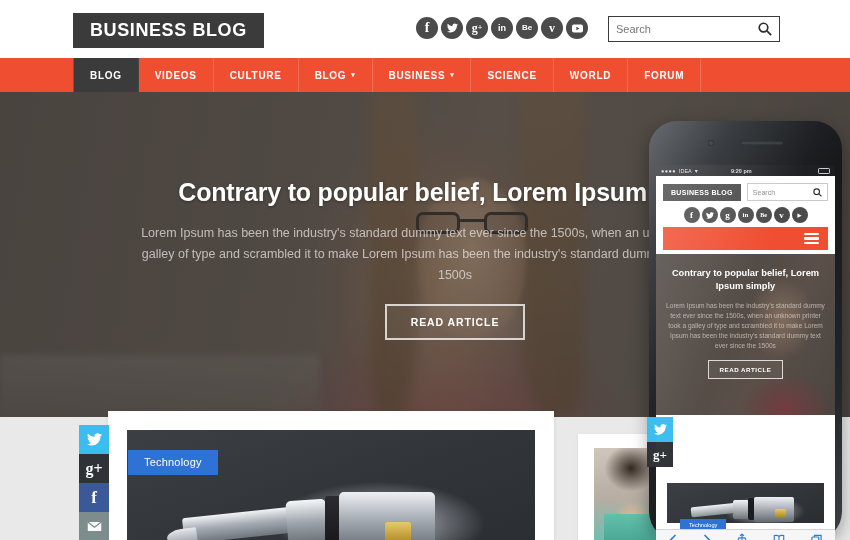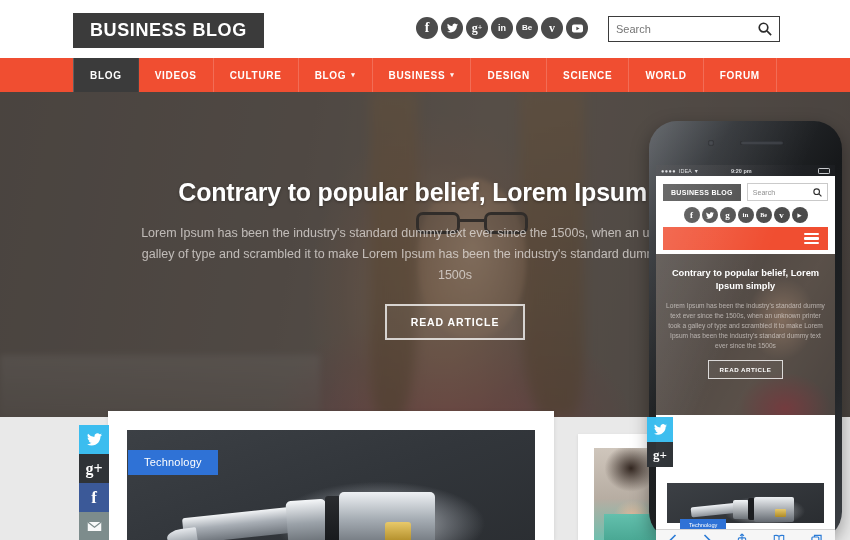--- a/index.html
+++ b/index.html
@@ -532,23 +532,20 @@
         </div>
         <div class="nav-item">
           <span>BLOG</span>
           <span class="caret">▾</span>
         </div>
         <div class="nav-item">
           <span>BUSINESS</span>
           <span class="caret">▾</span>
         </div>
         <div class="nav-item">
-          <span>DESIGN</span>
-        </div>
-        <div class="nav-item">
           <span>SCIENCE</span>
         </div>
         <div class="nav-item">
           <span>WORLD</span>
         </div>
         <div class="nav-item">
           <span>FORUM</span>
         </div>
       </div>
   </div>

